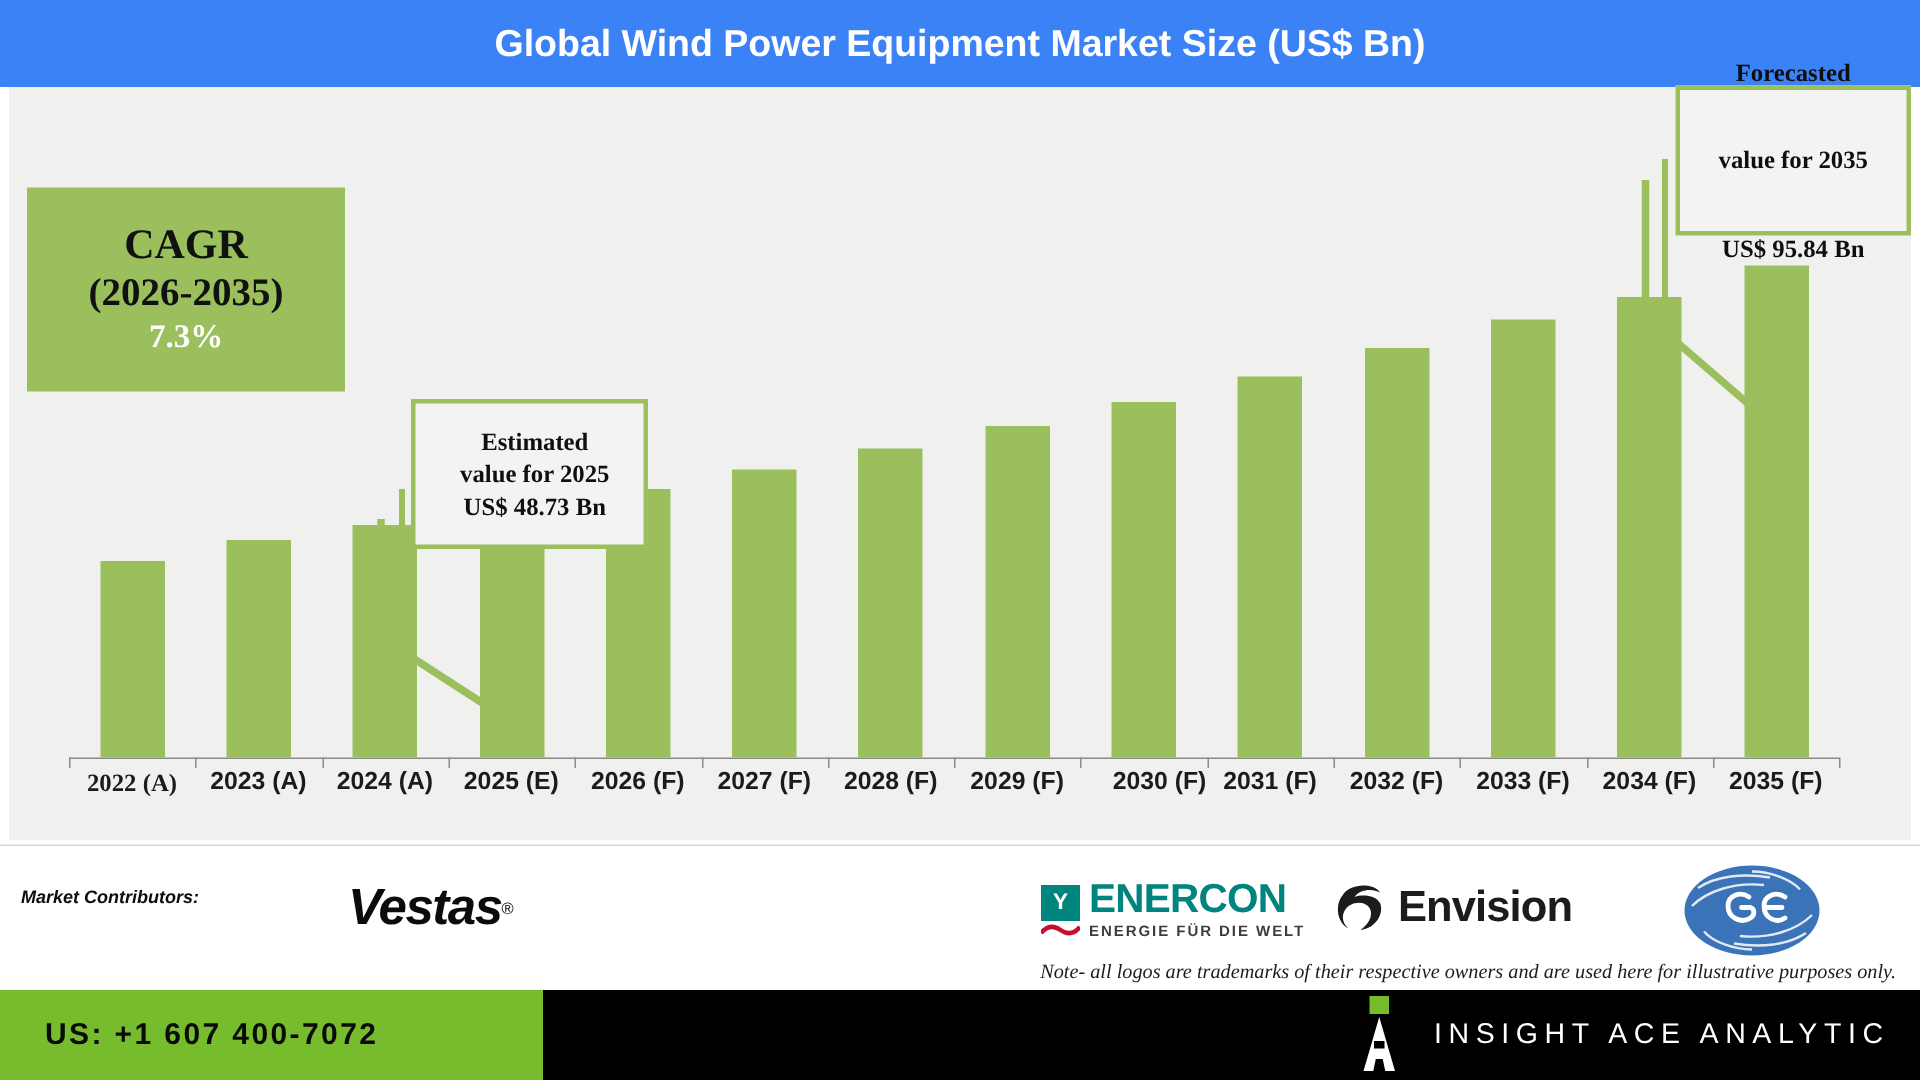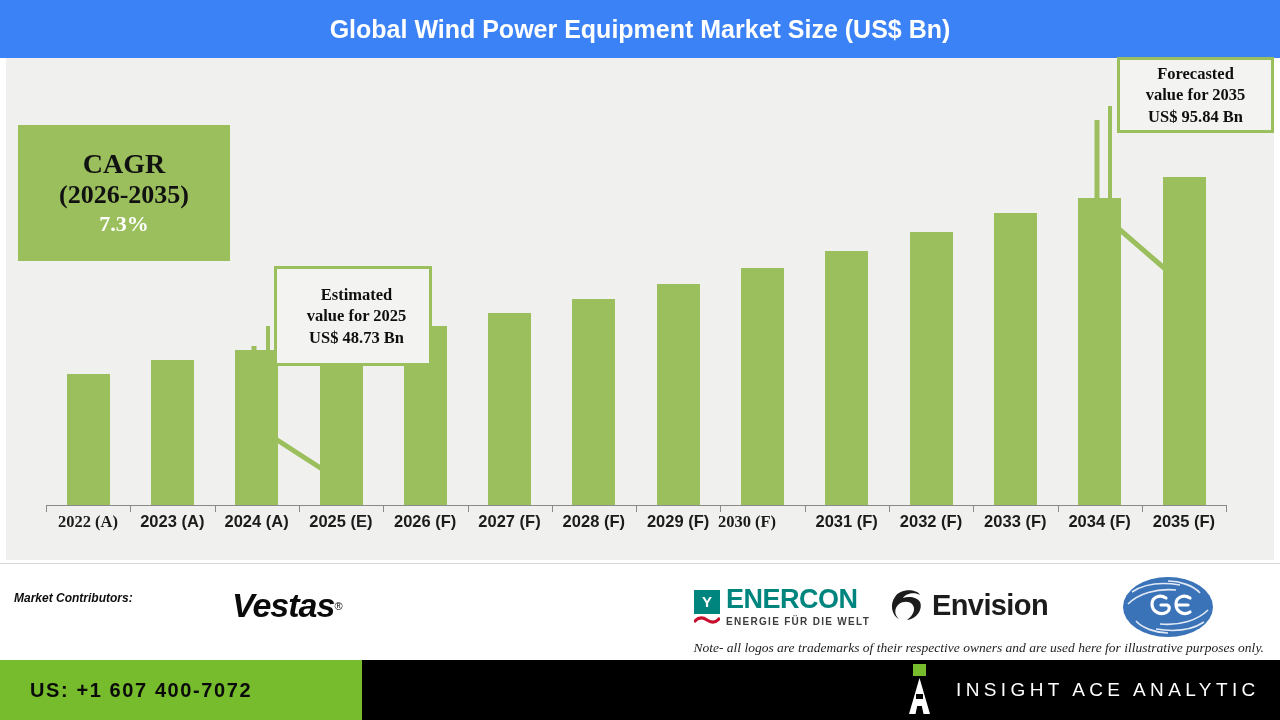--- a/index.html
+++ b/index.html
@@ -177,21 +177,21 @@
         <div class="bar" title="2027 (F): 56.1" style="left: 482.15px; height: 191.862px; background: rgb(154, 191, 92);"></div>
         <div class="xlabel" style="left: 461.5px;">2027 (F)</div>
         <div class="tick" style="left: 545.8px;"></div>
         <div class="bar" title="2028 (F): 60.2" style="left: 566.45px; height: 205.884px; background: rgb(154, 191, 92);"></div>
         <div class="xlabel" style="left: 545.8px;">2028 (F)</div>
         <div class="tick" style="left: 630.1px;"></div>
         <div class="bar" title="2029 (F): 64.6" style="left: 650.75px; height: 220.932px; background: rgb(154, 191, 92);"></div>
         <div class="xlabel" style="left: 630.1px;">2029 (F)</div>
         <div class="tick" style="left: 714.4px;"></div>
         <div class="bar" title="2030 (F): 69.3" style="left: 735.05px; height: 237.006px; background: rgb(154, 191, 92);"></div>
-        <div class="xlabel" style="left: 699px; font-family: Liberation Serif, serif;">2030 (F)</div>
+        <div class="xlabel" style="left: 725px;">2030 (F)</div>
         <div class="tick" style="left: 798.7px;"></div>
         <div class="bar" title="2031 (F): 74.3" style="left: 819.35px; height: 254.106px; background: rgb(154, 191, 92);"></div>
         <div class="xlabel" style="left: 798.7px;">2031 (F)</div>
         <div class="tick" style="left: 883px;"></div>
         <div class="bar" title="2032 (F): 79.7" style="left: 903.65px; height: 272.574px; background: rgb(154, 191, 92);"></div>
         <div class="xlabel" style="left: 883px;">2032 (F)</div>
         <div class="tick" style="left: 967.3px;"></div>
         <div class="bar" title="2033 (F): 85.5" style="left: 987.95px; height: 292.41px; background: rgb(154, 191, 92);"></div>
         <div class="xlabel" style="left: 967.3px;">2033 (F)</div>
         <div class="tick" style="left: 1051.6px;"></div>
@@ -215,21 +215,21 @@
       <polyline points="1091,62 1091,152 1165,216" fill="none" stroke="#9abf5c" stroke-width="5"></polyline>
       <polyline points="1104,48 1104,140" fill="none" stroke="#9abf5c" stroke-width="4"></polyline>
     </svg>
 
     <div class="callout" style="left:268px; top:208px; width:158px; height:100px;padding-left:7px;">
       <div>Estimated</div>
       <div>value for 2025</div>
       <div>US$ 48.73 Bn</div>
     </div>
 
-    <div class="callout" style="left:1111px; top:-1px; width:157px; height:76px;">
+    <div class="callout" style="left:1111px; top:-1px; width:157px; height:100px;gap:37px;">
       <div>Forecasted</div>
       <div>value for 2035</div>
       <div>US$ 95.84 Bn</div>
     </div>
   </div>
 
   <div class="contrib">
     <div class="contrib-label">Market Contributors:</div>
 
     <div class="logo logo-vestas">

